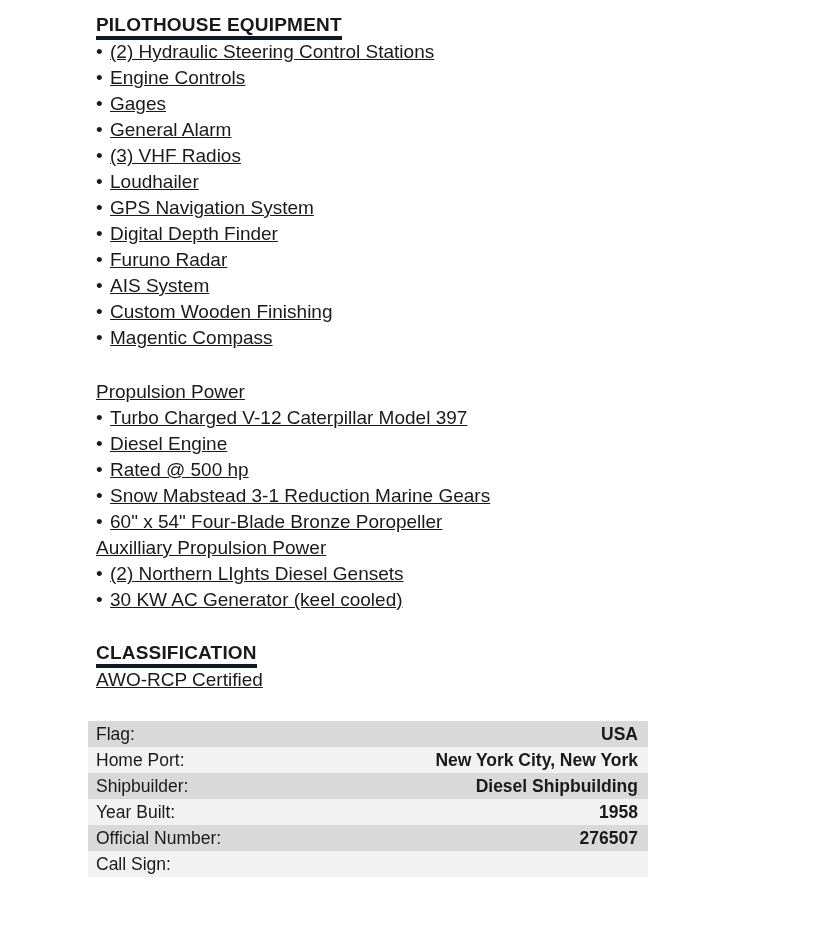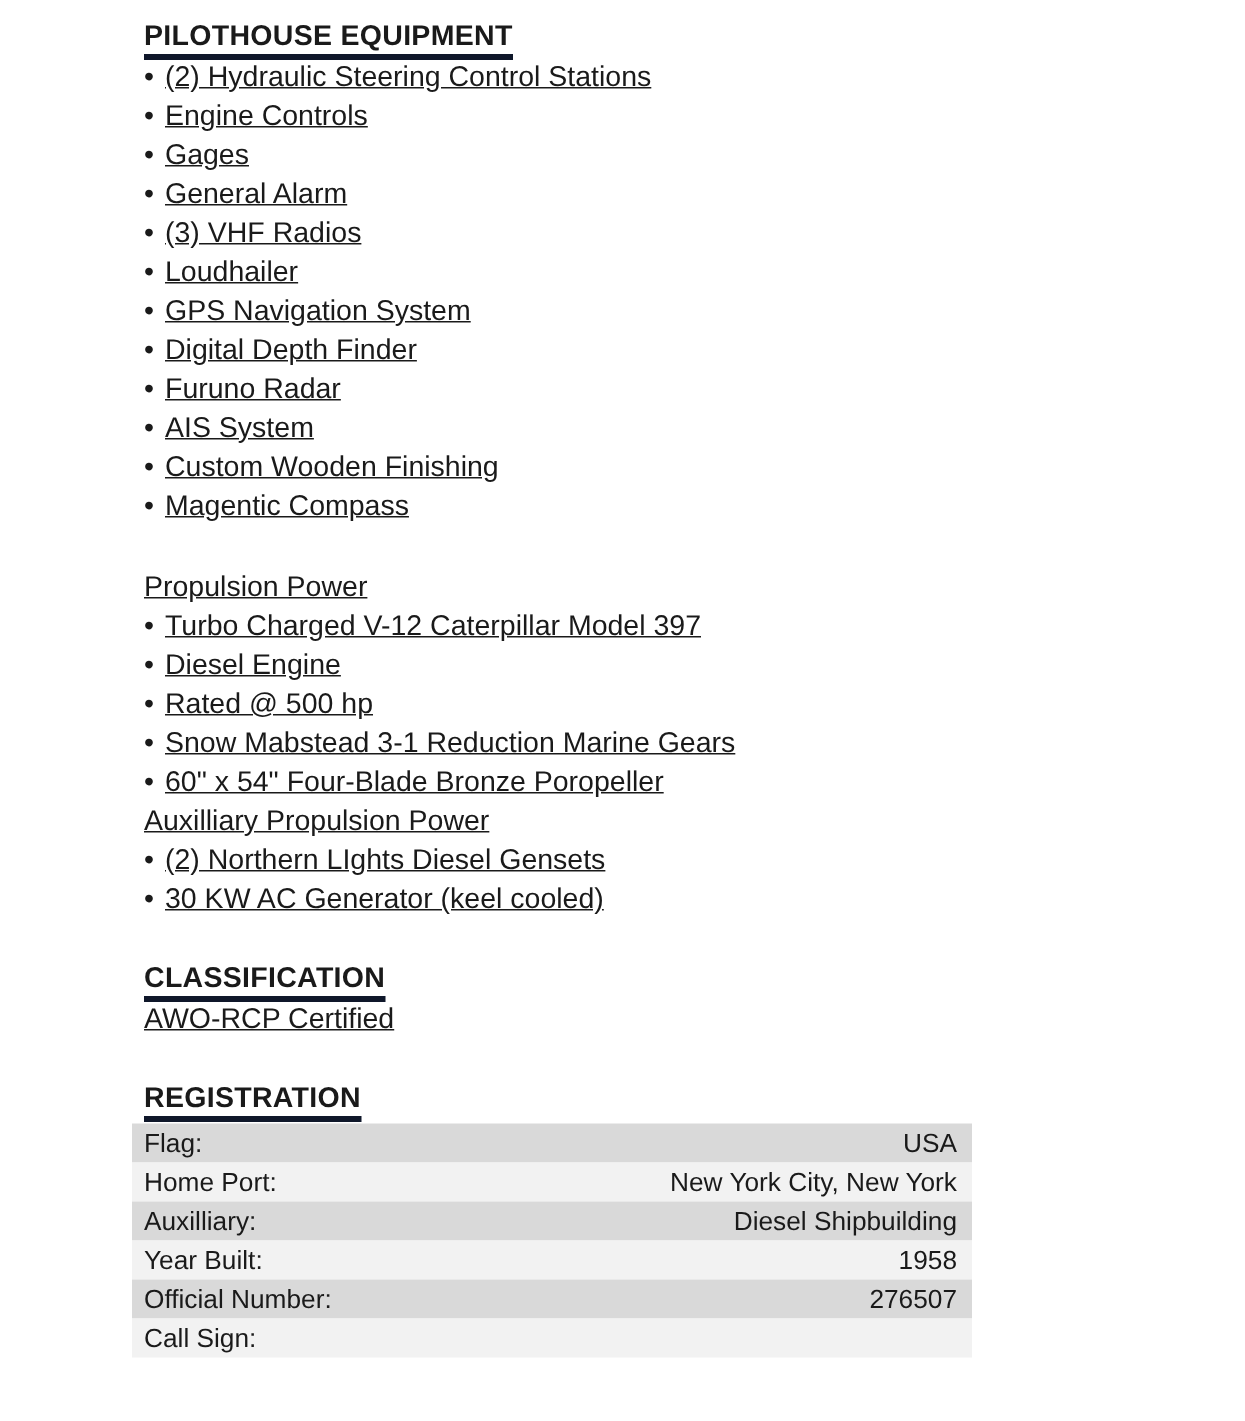--- a/index.html
+++ b/index.html
@@ -53,21 +53,21 @@
     display: flex;
     justify-content: space-between;
     height: 26px;
     line-height: 26px;
     font-size: 17.5px;
     padding: 0 10px 0 8px;
   }
   .reg-row:nth-child(odd)  { background: #d9d9d9; }
   .reg-row:nth-child(even) { background: #f2f2f2; }
   .reg-label { text-align: center; }
-  .reg-value { text-align: right; }
+  .reg-value { text-align: right; font-weight: bold; }
 </style>
 </head>
 <body>
 
 <div class="page">
   <div class="content">
 
     <div class="section first">
       <div class="heading-line">
         <span class="heading-text">PILOTHOUSE EQUIPMENT</span>
@@ -99,34 +99,31 @@
     </div>
 
     <div class="section">
       <div class="heading-line">
         <span class="heading-text">CLASSIFICATION</span>
       </div>
       <div class="line"><span>AWO-RCP Certified</span></div>
     </div>
 
     <div class="section">
-      <div class="heading-line">
-        <span class="heading-text">REGISTRATION</span>
-      </div>
       <div class="reg-table">
         <div class="reg-row">
           <span class="reg-label">Flag:</span>
           <span class="reg-value">USA</span>
         </div>
         <div class="reg-row">
           <span class="reg-label">Home Port:</span>
           <span class="reg-value">New York City, New York</span>
         </div>
         <div class="reg-row">
-          <span class="reg-label">Auxilliary:</span>
+          <span class="reg-label">Shipbuilder:</span>
           <span class="reg-value">Diesel Shipbuilding</span>
         </div>
         <div class="reg-row">
           <span class="reg-label">Year Built:</span>
           <span class="reg-value">1958</span>
         </div>
         <div class="reg-row">
           <span class="reg-label">Official Number:</span>
           <span class="reg-value">276507</span>
         </div>

